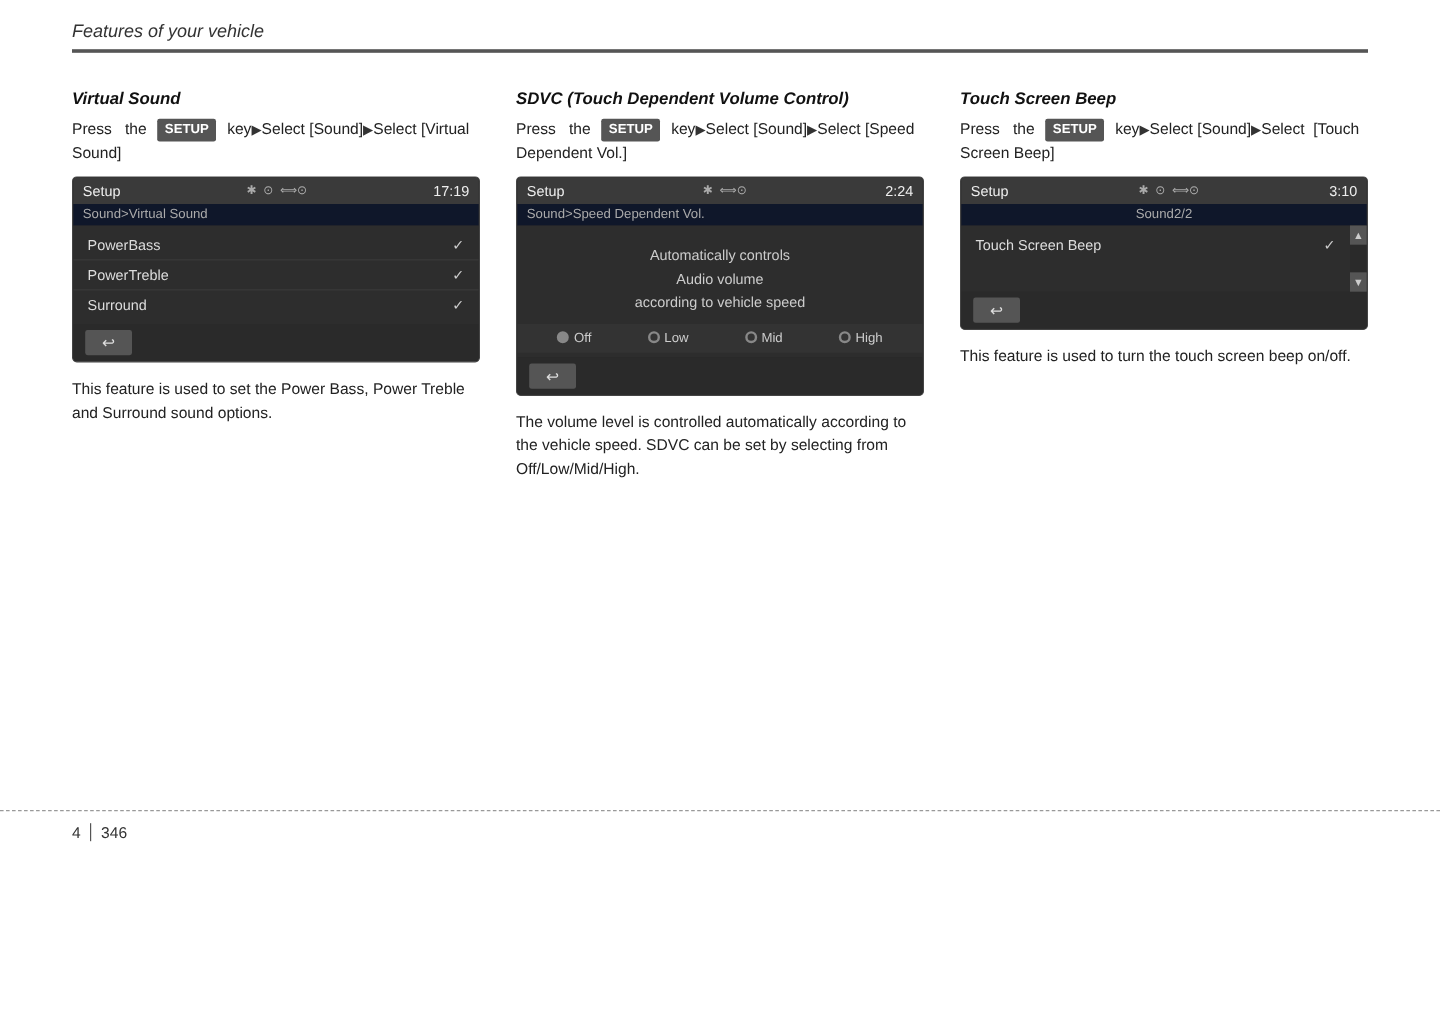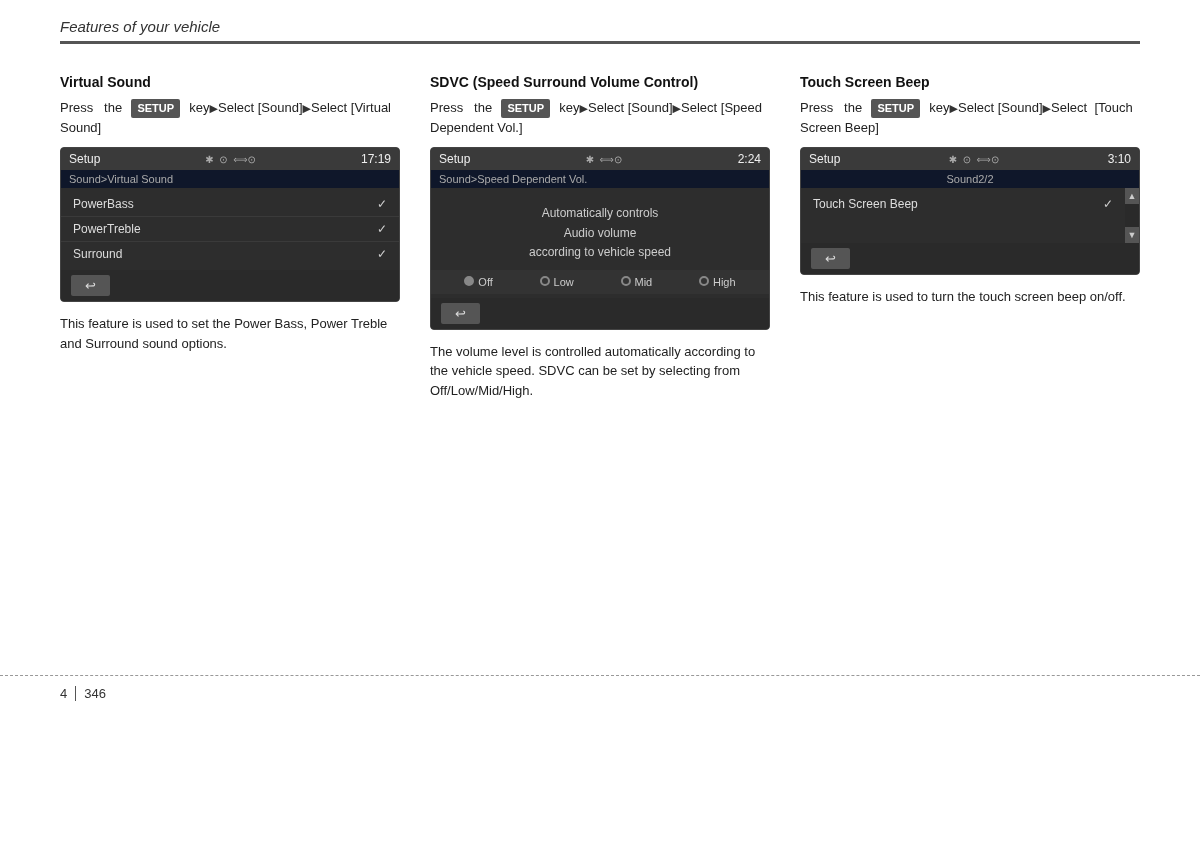--- a/index.html
+++ b/index.html
@@ -49,20 +49,21 @@
       padding: 0 15px;
     }
     .section:first-child {
       padding-left: 0;
     }
     .section:last-child {
       padding-right: 0;
     }
 
     .section-title {
+      font-style: italic;
       font-weight: bold;
       font-size: 14px;
       margin-bottom: 8px;
       color: #111;
     }
 
     .section-text {
       font-size: 13px;
       line-height: 1.5;
       color: #222;
@@ -292,21 +293,21 @@
           <span class="back-btn">↩</span>
         </div>
       </div>
 
       <div class="section-text">
         This feature is used to set the Power Bass, Power Treble and Surround sound options.
       </div>
     </div>
 
     <div class="section sdvc-screen">
-      <div class="section-title">SDVC (Speed Surround Volume Control)</div>
+      <div class="section-title">SDVC (Touch Dependent Volume Control)</div>
       <div class="section-text">
         Press &nbsp; the &nbsp;<span class="setup-badge">SETUP</span>&nbsp; key<span class="arrow-right">▶</span>Select [Sound]<span class="arrow-right">▶</span>Select [Speed Dependent Vol.]
       </div>
 
       <div class="screen-mockup">
         <div class="screen-header">
           <span class="screen-header-title">Setup</span>
           <span class="screen-header-icons">✱ &nbsp;⟺⊙</span>
           <span class="screen-header-time">2:24</span>
         </div>

